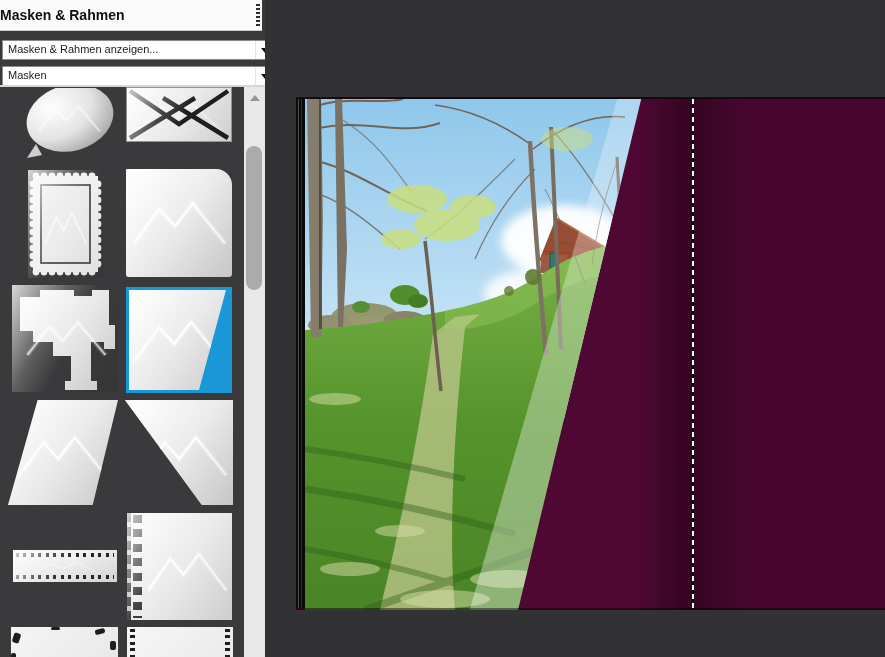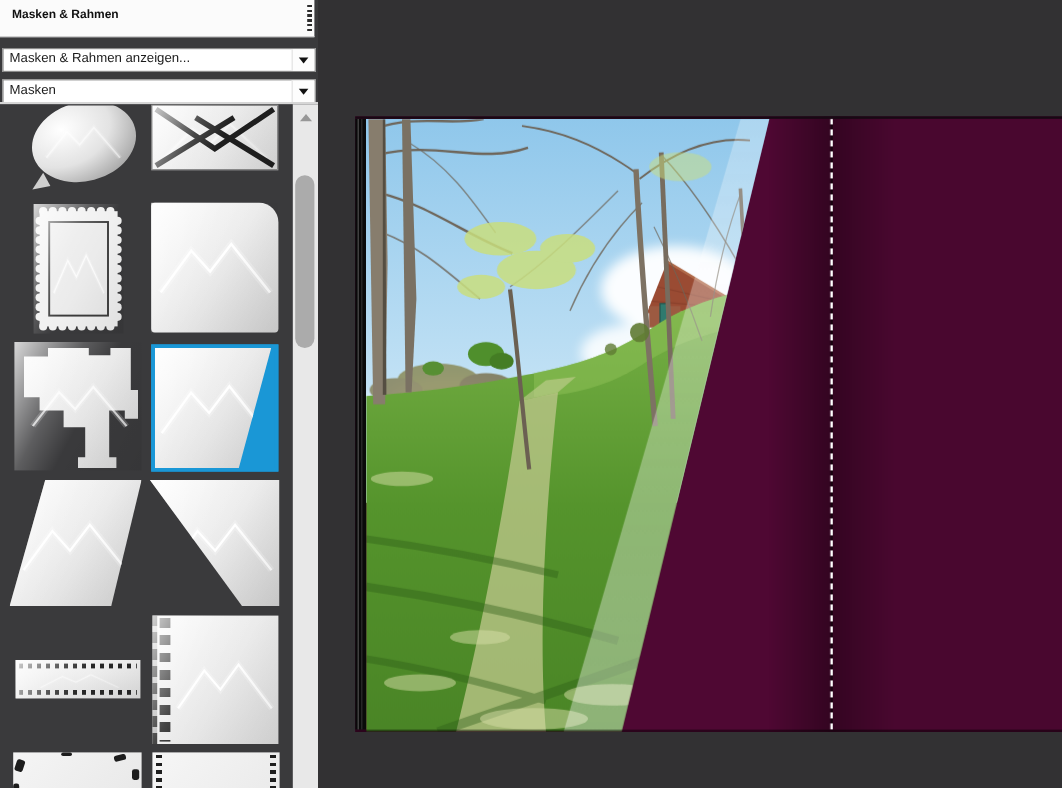--- a/index.html
+++ b/index.html
@@ -1,25 +1,25 @@
 <!DOCTYPE html>
 <html><head>
 <meta charset="utf-8">
 <style>
   html,body{margin:0;padding:0;width:885px;height:657px;overflow:hidden;
     background:#323133;font-family:"Liberation Sans",sans-serif;}
   
   #panel{position:absolute;left:0;top:0;width:265px;height:657px;background:#3a3a3c;}
   #titlebar{position:absolute;left:0;top:0;width:262px;height:30px;background:#fbfbfb;
     border-bottom:1px solid #cfcfcf;}
-  #titlebar .t{position:absolute;left:10px;top:7px;font-size:10px;font-weight:bold;color:#101010;}
+  #titlebar .t{position:absolute;left:0;top:7px;font-size:14px;font-weight:bold;color:#101010;}
   #drag-handle{position:absolute;left:256px;top:4px;width:4px;height:22px;
     background:repeating-linear-gradient(180deg,#2d2d2d 0 2px,transparent 2px 4px);}
   .dd{position:absolute;left:2px;width:259px;height:18px;background:#ffffff;
-    border:1px solid #8a8a8a;font-size:11px;color:#1b1b1b;line-height:17px;}
+    border:1px solid #8a8a8a;font-size:11px;color:#1b1b1b;line-height:17px;padding-left:12px;}
   .dd .val{position:absolute;left:5px;top:0;}
   .dd .arrowbox{position:absolute;right:0;top:0;width:18px;height:18px;background:#fdfdfd;
     border-left:1px solid #e3e3e3;}
   .dd .arrowbox:after{content:"";position:absolute;left:5px;top:7px;width:0;height:0;
     border-left:4px solid transparent;border-right:4px solid transparent;border-top:5px solid #111;}
   #dd1{top:40px;} #dd2{top:66px;}
   #panel-hairline{position:absolute;left:0;top:85px;width:265px;height:2px;background:#d6d6d6;}
   #thumbs{position:absolute;left:0;top:87px;width:244px;height:570px;background:#3a3a3c;overflow:hidden;}
   #vscroll{position:absolute;left:244px;top:87px;width:21px;height:570px;background:#e8e8e8;}
   #vscroll .up{position:absolute;left:6px;top:8px;width:0;height:0;

